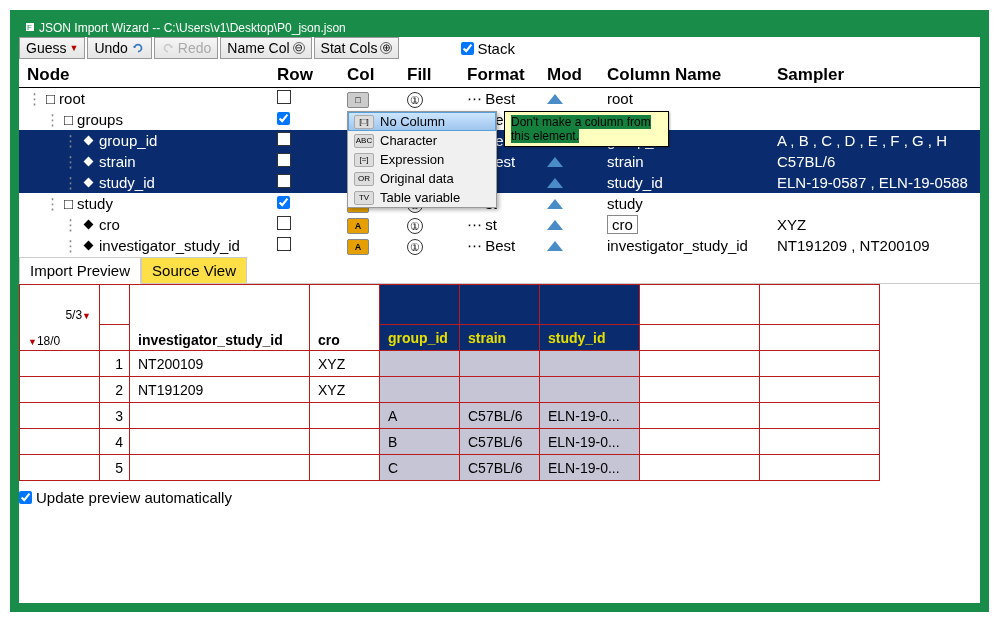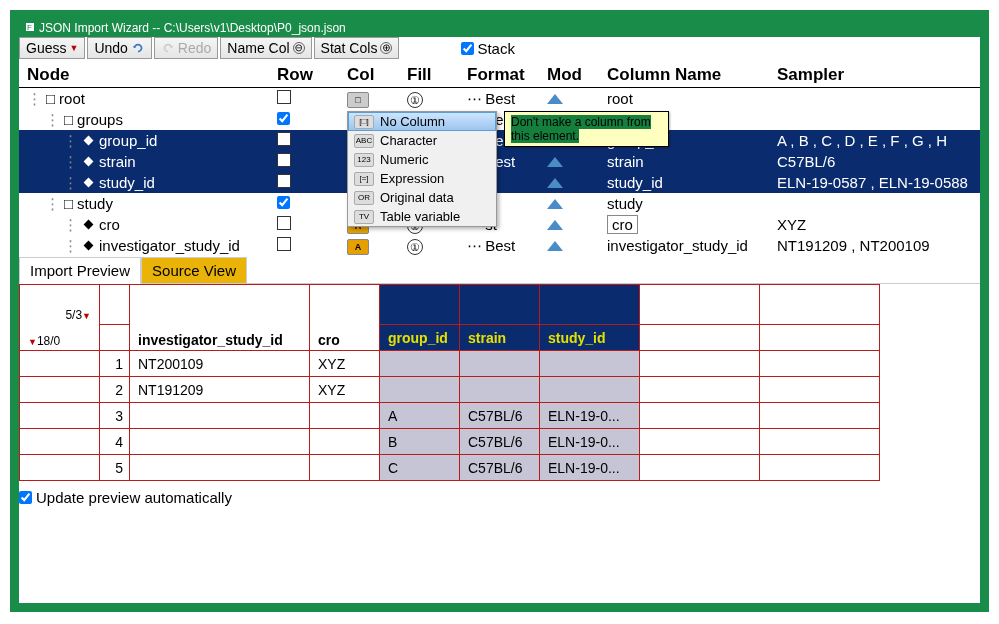--- a/index.html
+++ b/index.html
@@ -27,21 +27,21 @@
 .dots{letter-spacing:-1px}
 .diamond{display:inline-block;transform:rotate(45deg);width:7px;height:7px;background:currentColor;margin:0 3px}
 .context-menu{position:absolute;left:328px;top:48px;background:#f0f0f0;border:1px solid #999;box-shadow:2px 2px 4px rgba(0,0,0,.3);font-size:13px;color:#000;z-index:10;min-width:150px}
 .cm-item{display:flex;align-items:center;gap:6px;padding:2px 10px 2px 6px;cursor:pointer}
 .cm-item.hl{background:linear-gradient(#cde5ff,#9dc5ee);border:1px solid #5a9ed6;padding:1px 9px 1px 5px}
 .cm-ico{width:20px;height:14px;background:#ddd;border:1px solid #aaa;font-size:8px;text-align:center;line-height:12px;border-radius:2px}
 .tooltip{position:absolute;left:485px;top:48px;background:#ffffc0;border:1px solid #000;font-size:12px;padding:3px 6px;color:#000;z-index:11;box-shadow:1px 1px 2px rgba(0,0,0,.3);max-width:165px}
 .tooltip .hl-text{background:#15803d;display:inline}
 .cn-box{border:1px solid #888;padding:0 4px;display:inline-block;font-size:15px}
 .tabs{display:flex;border-bottom:1px solid #ccc}
-.tab{border:1px solid #ccc;padding:4px 10px;font-size:15px;background:#eab308;cursor:pointer;position:relative;top:1px}
+.tab{border:1px solid #ccc;padding:4px 10px;font-size:15px;background:#fde047;cursor:pointer;position:relative;top:1px}
 .tab.act{background:#fff;border-bottom-color:#fff}
 .grid{font-size:14px;border-collapse:collapse;margin-top:0}
 .grid th,.grid td{border:1px solid #b91c1c;padding:2px 8px;text-align:left;height:26px}
 .grid .corner{font-size:12px;text-align:right;vertical-align:bottom}
 .grid .hdr{font-weight:bold;background:#fff}
 .grid .dhdr{background:#0a2c6e;color:#e5e000;font-weight:bold}
 .grid .dcell{background:#c5c5d5}
 .grid .rn{text-align:right;padding-right:6px}
 .update-chk{margin-top:8px;font-size:15px;display:flex;align-items:center;gap:4px}
 input[type=checkbox]{width:13px;height:13px}
@@ -246,24 +246,20 @@
         <div id="cm-items">
             <div class="cm-item hl">
               <span class="cm-ico">[□]</span>
               <span>No Column</span>
             </div>
             <div class="cm-item">
               <span class="cm-ico">ABC</span>
               <span>Character</span>
             </div>
             <div class="cm-item">
-              <span class="cm-ico">123</span>
-              <span>Numeric</span>
-            </div>
-            <div class="cm-item">
               <span class="cm-ico">[=]</span>
               <span>Expression</span>
             </div>
             <div class="cm-item">
               <span class="cm-ico">OR</span>
               <span>Original data</span>
             </div>
             <div class="cm-item">
               <span class="cm-ico">TV</span>
               <span>Table variable</span>

